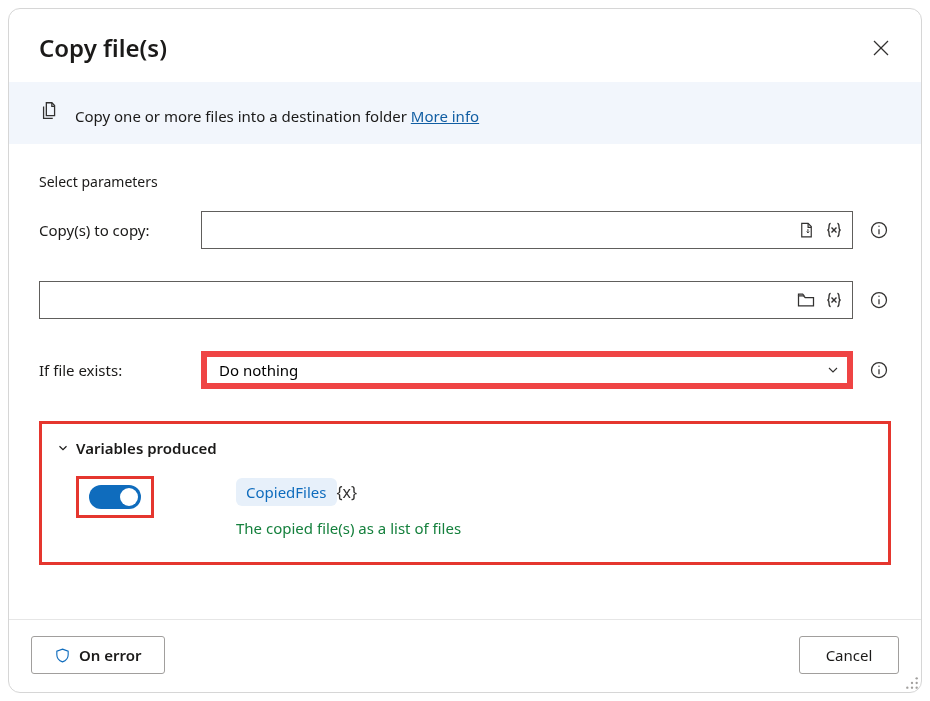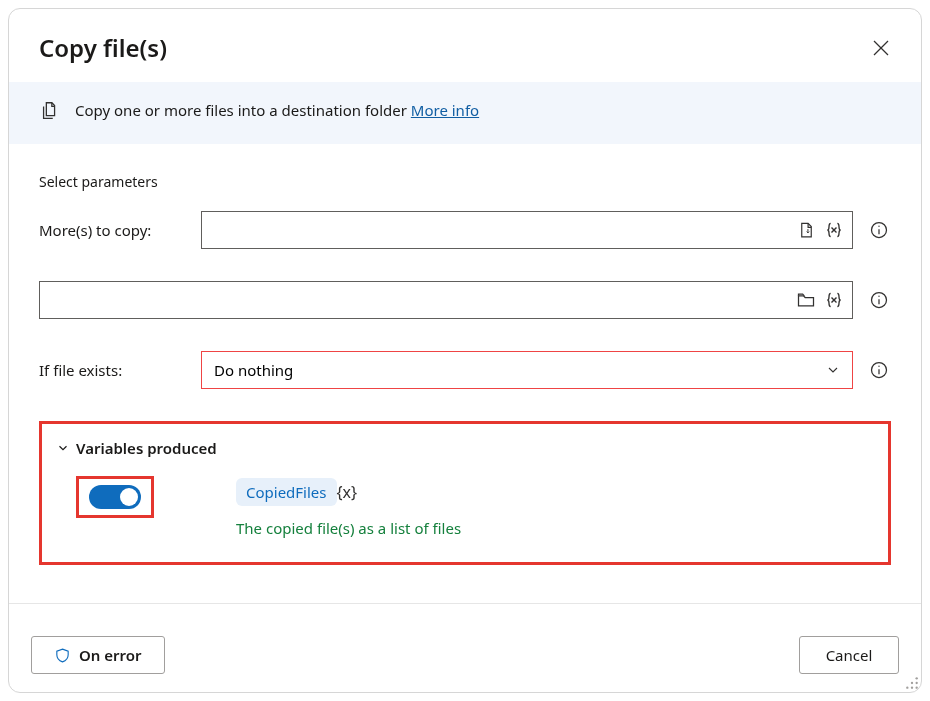--- a/index.html
+++ b/index.html
@@ -38,21 +38,21 @@
       display: flex;
       align-items: center;
       justify-content: center;
       cursor: pointer;
       color: #323130;
     }
     .info-banner {
       background: #f2f6fc;
       padding: 18px 30px;
       display: flex;
-      align-items: flex-start;
+      align-items: flex-end;
       gap: 14px;
       font-size: 15px;
       color: #1b1a19;
     }
     .info-banner .icon { color: #323130; }
     .more-info { color: #115ea3; text-decoration: underline; cursor: pointer; }
     .content {
       padding: 28px 30px 10px 30px;
       flex: 1;
     }
@@ -80,21 +80,21 @@
       width: 100%;
       height: 38px;
       border: 1px solid #605e5c;
       padding: 6px 70px 6px 12px;
       font-size: 15px;
       font-family: inherit;
     }
     .select-input {
       width: 100%;
       height: 38px;
-      border: 1px solid #ef4444;
+      border: 6px solid #ef4444;
       padding: 6px 36px 6px 12px;
       font-size: 15px;
       font-family: inherit;
       display: flex;
       align-items: center;
       cursor: pointer;
       background: #fff;
     }
     .input-actions {
       position: absolute;
@@ -190,21 +190,21 @@
       border-radius: 6px;
       font-size: 15px;
     }
     .var-token { color: #323130; font-size: 16px; }
     .var-desc { font-size: 15px; color: #15803d; }
 
     .footer {
       display: flex;
       align-items: center;
       justify-content: space-between;
-      padding: 32px 22px 18px 22px;
+      padding: 16px 22px 18px 22px;
       border-top: 1px solid #e6e6e6;
     }
     .btn {
       height: 38px;
       padding: 0 22px;
       font-size: 15px;
       font-family: inherit;
       cursor: pointer;
       display: flex;
       align-items: center;
@@ -267,21 +267,21 @@
     </span>
     <span>
       <span>Copy one or more files into a destination folder </span><a class="more-info">More info</a>
     </span>
   </div>
 
   <div class="content">
     <div class="section-title">Select parameters</div>
 
     <div class="form-row">
-      <div class="form-label">More(s) to copy:</div>
+      <div class="form-label">Copy(s) to copy:</div>
       <div class="input-wrap">
         <input class="text-input" type="text" value="" style="">
         <div class="input-actions">
           <span class="input-icon">
             <svg width="19" height="19" viewBox="0 0 24 24" fill="none" stroke="currentColor" stroke-width="1.5">
               <path d="M6 3h8l4 4v13H6z"></path>
                 <path d="M14 3v5h4"></path>
                 <path d="M15 21l3-3m0 3l-3-3" style="display:none"></path>
               <path d="M16 14v6m-2-2l2 2 2-2" transform="translate(1 -1) scale(0.8)"></path>
             </svg>

